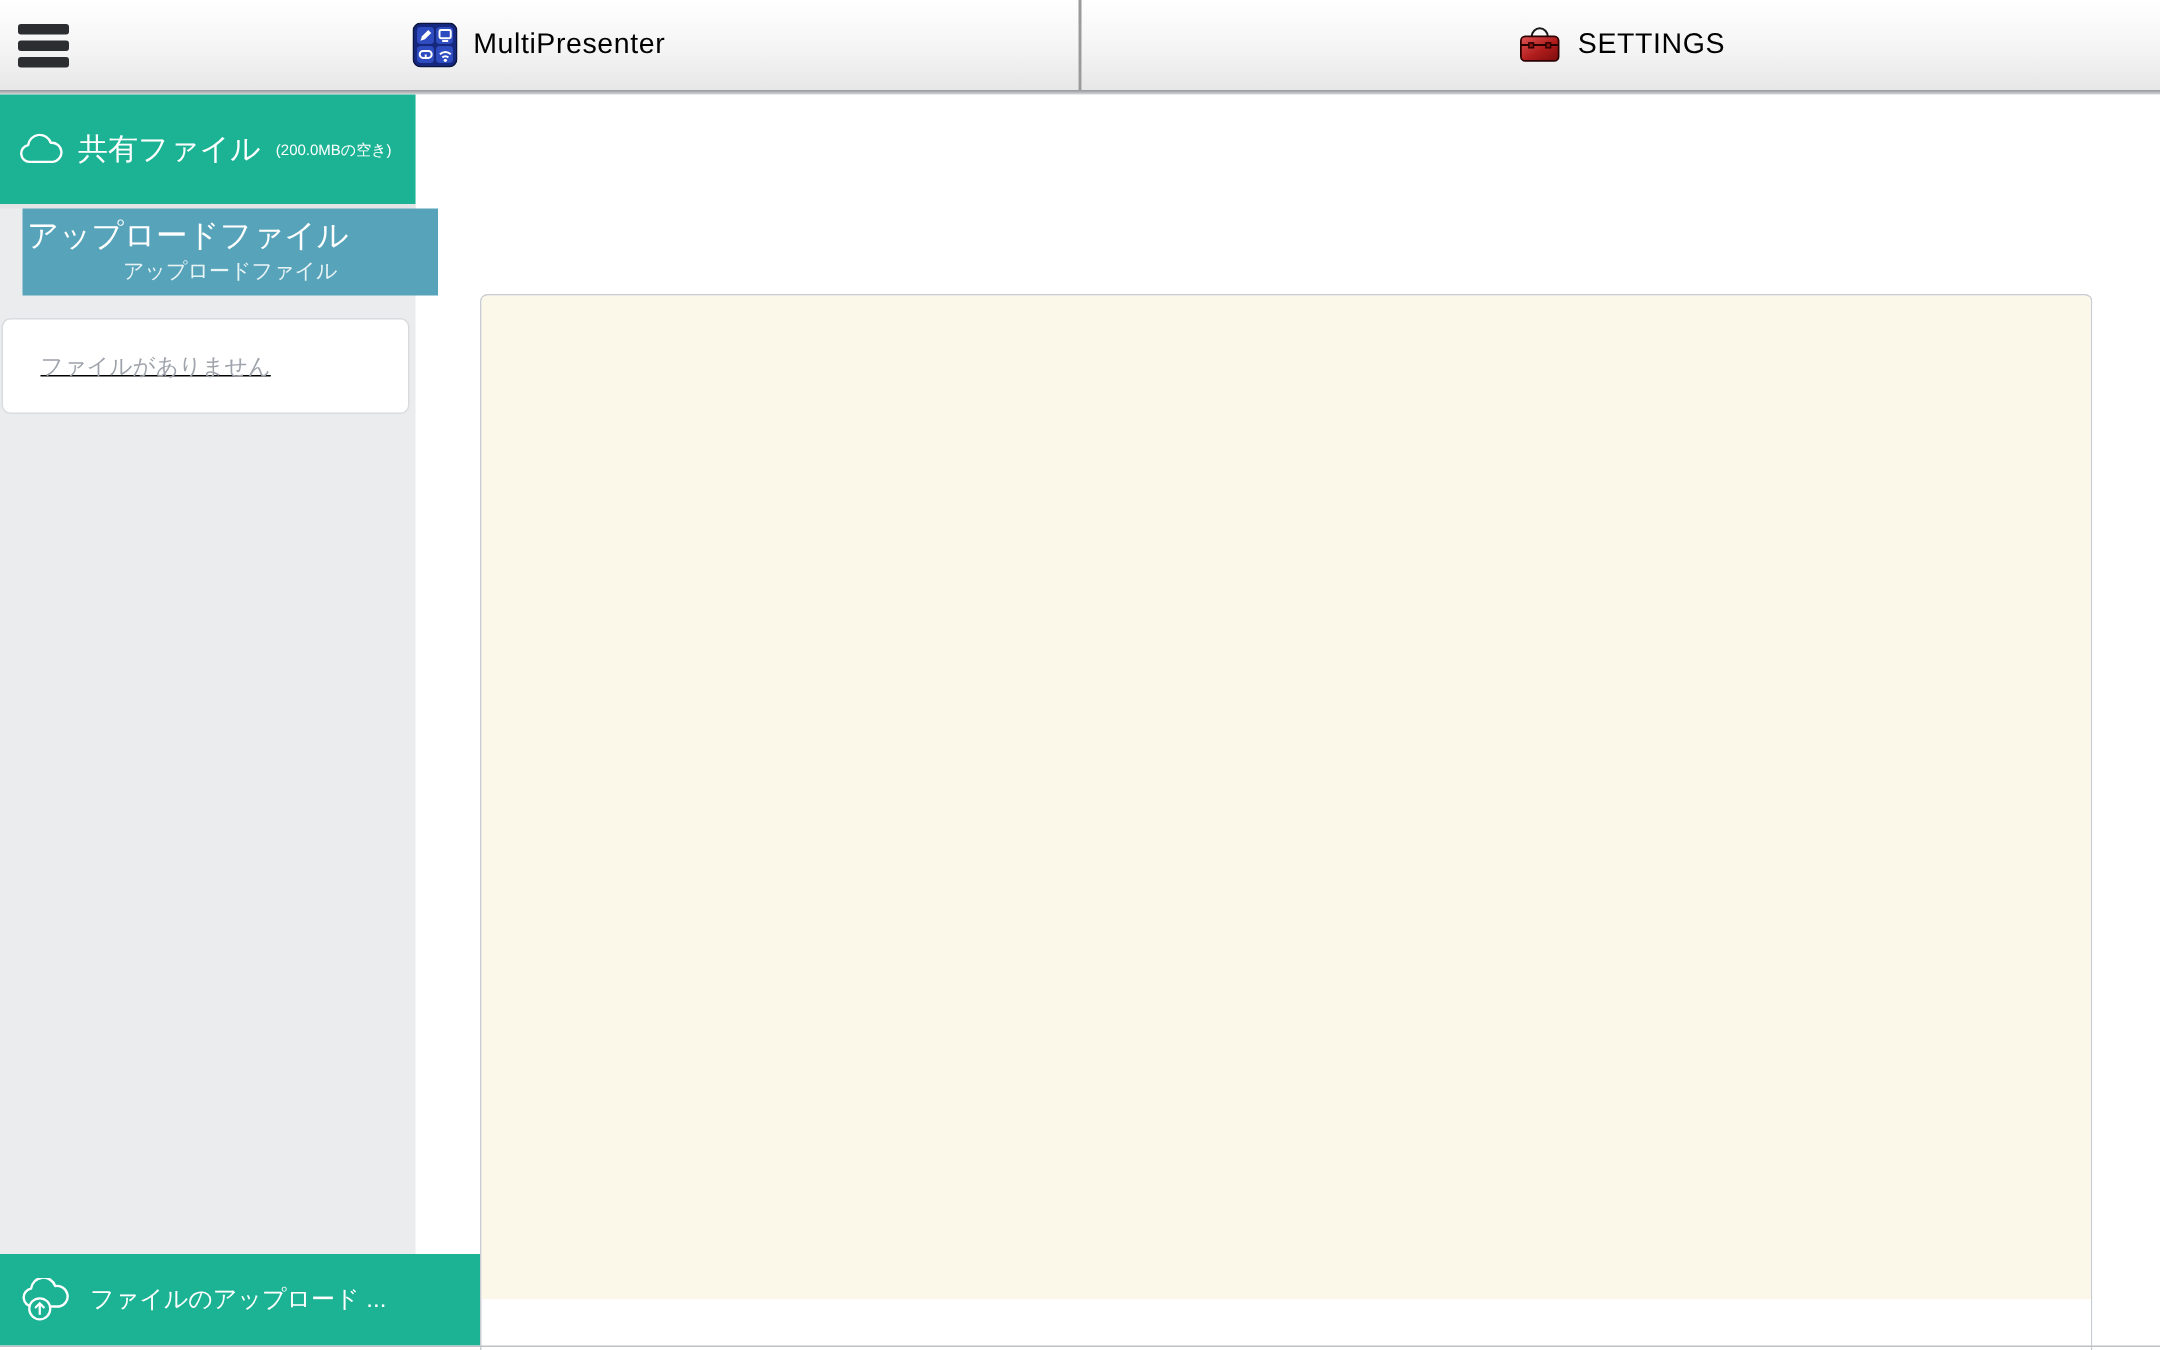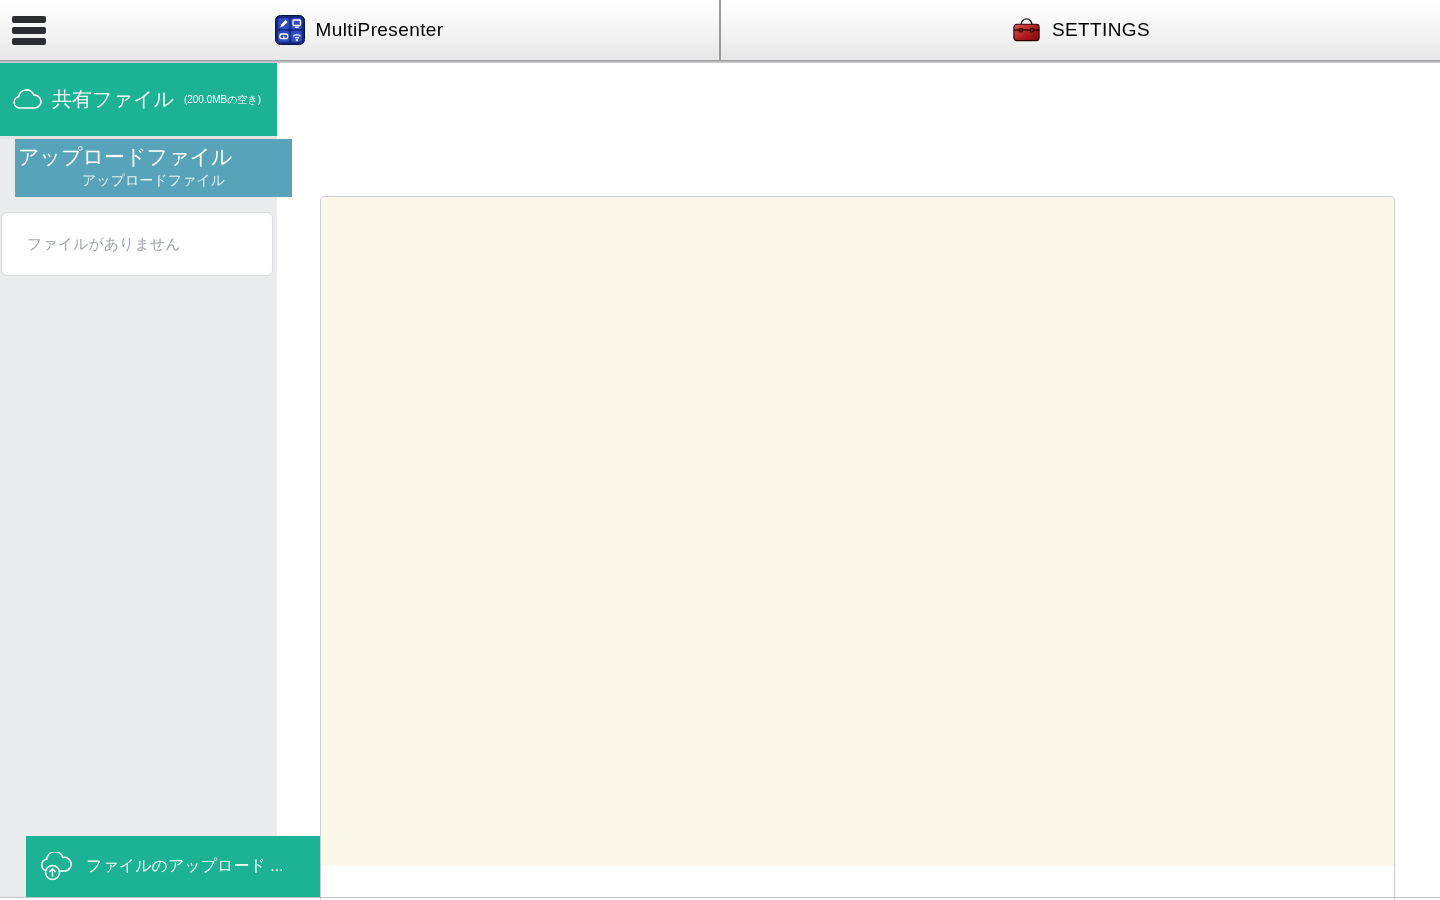--- a/index.html
+++ b/index.html
@@ -27,24 +27,24 @@
   .shared-head { position:absolute; left:0; top:0; width:277px; height:73px; background:#1cb394;
          display:flex; align-items:center; padding-left:12px; gap:10px; }
   .shared-title { font-size:20px; color:#fff; white-space:nowrap; }
   .shared-free { font-size:10px; color:#fff; font-family:Liberation Sans, sans-serif; }
   .section-gap { position:absolute; left:0; top:73px; width:277px; height:3px; background:#e2e4e6; }
   .upload-head { position:absolute; left:15px; top:76px; width:277px; height:58px; background:#57a3ba;
          padding-top:4px; }
   .upload-title { font-size:21px; color:#fff; padding-left:3px; white-space:nowrap; }
   .upload-sub { font-size:14px; color:#e8f3f6; text-align:center; margin-top:1px; }
   .empty-card { position:absolute; left:1px; top:149px; width:272px; height:64px; background:#fff;
-         border:1px solid #d9dbde; border-radius:6px; display:flex; align-items:center; }
+         border:1px solid #d9dbde; border-radius:6px; display:flex; align-items:center;text-decoration:underline; }
   .empty-msg { font-size:15px; color:#9fa4ac; padding-left:25px; }
   .upload-btn { position:absolute; left:0; top:773px; width:334px; height:61px; background:#1cb394;
-         display:flex; align-items:center; padding-left:12px; gap:12px; cursor:pointer;margin-left:26px; }
+         display:flex; align-items:center; padding-left:12px; gap:12px; cursor:pointer; }
   .upload-btn-label { font-size:16px; color:#fff; white-space:nowrap; }
 
   
   .preview-head { position:absolute; left:330px; top:84px; height:30px; display:flex;
          align-items:center; gap:7px; }
   .preview-title { font-size:17px; color:#8b9097; white-space:nowrap; }
 
   .stop-btn { position:absolute; left:1264px; top:129px; width:130px; height:50px;
          background:#4c9fb5; border:2px solid #2e7a90; border-radius:9px;
          display:flex; align-items:center; justify-content:center; gap:5px; cursor:pointer; }

